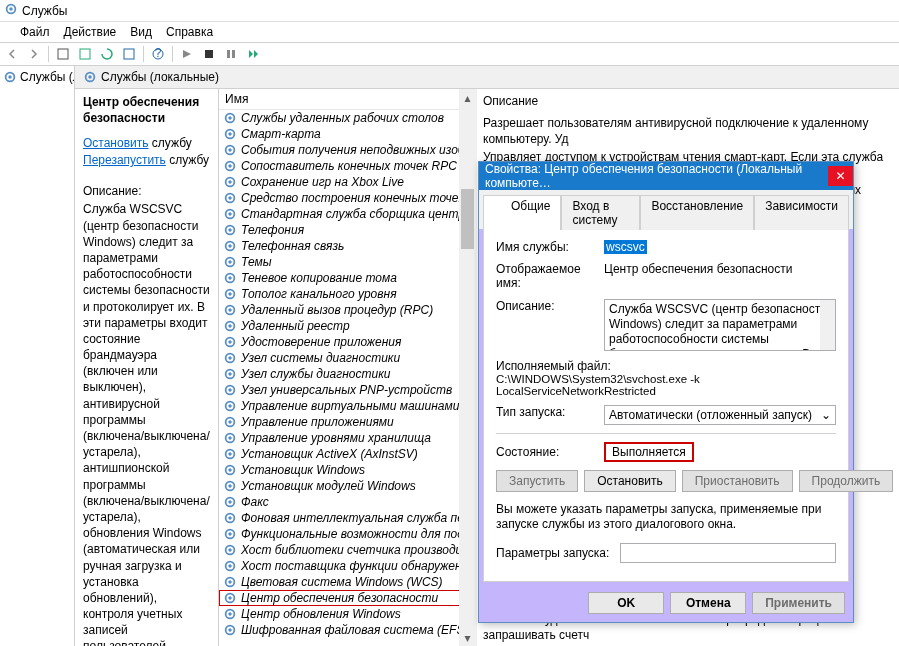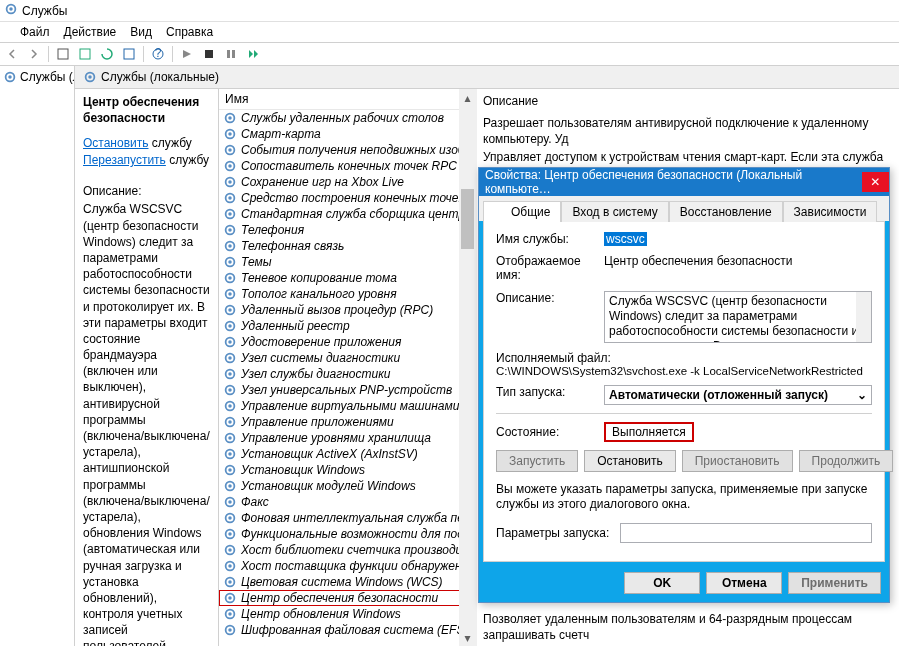--- a/index.html
+++ b/index.html
@@ -28,34 +28,34 @@
 .list-row { display: flex; align-items: center; gap: 4px; padding: 1px 4px; white-space: nowrap; overflow: hidden; font-style: italic; }
 .list-row.selected { outline: 1px solid #c00; outline-offset: -1px; }
 .scrollbar-v { position: absolute; right: 0; top: 0; bottom: 0; width: 17px; background: #f0f0f0; }
 .scrollbar-v .thumb { position: absolute; left: 2px; right: 2px; background: #c0c0c0; border-radius: 0; }
 .scrollbar-v .arrow { position: absolute; left: 0; right: 0; height: 17px; display:flex; align-items:center; justify-content:center; color:#606060; }
 .desc-pane { flex: 1; padding: 4px 6px; overflow: hidden; line-height: 1.35; }
 .desc-header { margin-bottom: 6px; }
 .desc-body p { margin-bottom: 1px; }
 
 
-.dialog { position: absolute; left: 478px; top: 167px; width: 412px; background: #0ea5e9; border: 1px solid #5a8fc4; box-shadow: 2px 2px 8px rgba(0,0,0,0.25); }
+.dialog { position: absolute; left: 478px; top: 161px; width: 376px; background: #c4b5fd; border: 1px solid #5a8fc4; box-shadow: 2px 2px 8px rgba(0,0,0,0.25); }
 .dlg-title { background: #1979ca; color: #fff; height: 28px; display: flex; align-items: center; padding: 0 6px; justify-content: space-between; }
 .dlg-title .close { width: 28px; height: 20px; background: #e81123; color:#fff; display:flex; align-items:center; justify-content:center; margin-right:-6px; cursor:pointer; }
 .dlg-tabs { display: flex; background: #f0f0f0; padding: 4px 4px 0 4px; gap: 0; }
 .dlg-tab { padding: 3px 10px; background: #f0f0f0; border: 1px solid #d0d0d0; border-bottom: none; position: relative; top: 1px; cursor:pointer; }
 .dlg-tab.active { background: #fff; z-index: 2; padding-left: 27px; }
 .dlg-page { background: #fff; margin: 0 4px 4px 4px; border: 1px solid #d0d0d0; padding: 10px 12px; }
 .dlg-row { display: flex; align-items: flex-start; margin-bottom: 8px; gap: 6px; }
 .dlg-label { width: 102px; flex-shrink: 0; }
 .dlg-val { flex: 1; }
 .dlg-val.sel { background: #0078d7; color: #fff; padding: 0 2px; display:inline-block; }
 .dlg-textarea { flex:1; height: 52px; border: 1px solid #abadb3; padding: 2px 4px; font-size: 11.5px; line-height: 1.25; overflow:hidden; position:relative; background:#fff; }
 .dlg-textarea .mini-scroll { position:absolute; right:0; top:0; bottom:0; width:15px; background:#f0f0f0; }
-.dlg-select { flex:1; border: 1px solid #abadb3; padding: 2px 4px; background:#fff; display:flex; justify-content:space-between; align-items:center;font-weight:bold; }
+.dlg-select { flex:1; border: 1px solid #abadb3; padding: 2px 4px; background:#fff; display:flex; justify-content:space-between; align-items:center; }
 .dlg-hr { border: none; border-top: 1px solid #d0d0d0; margin: 8px 0; }
 .dlg-state { border: 2px solid #c00; padding: 1px 6px; display:inline-block; }
 .dlg-btnrow { display:flex; gap: 6px; margin-bottom: 10px; }
 .dlg-btn { flex:1; border: 1px solid #adadad; background: #e1e1e1; padding: 3px 12px; text-align:center; color:#6d6d6d; cursor:pointer; }
 .dlg-btn.enabled { color:#000; background:#e9e9e9; }
 .dlg-input { flex:1; border: 1px solid #abadb3; height: 20px; background:#fff; padding: 0 4px; }
 .dlg-footer { display:flex; justify-content:flex-end; gap: 6px; padding: 6px 8px 8px; }
 .dlg-footer .dlg-btn { flex: 0 0 76px; font-weight: bold; }
 
 .gear-icon { width:14px; height:14px; flex-shrink:0; }

